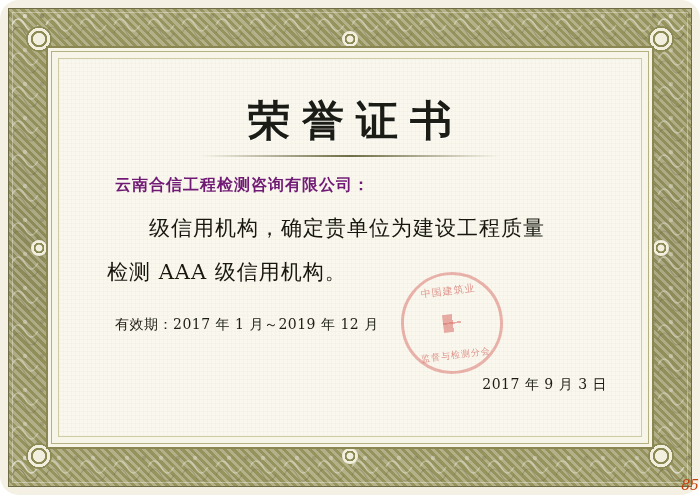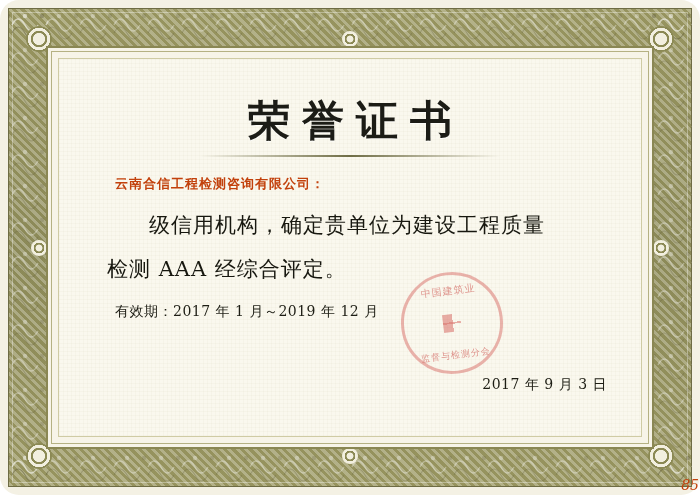--- a/index.html
+++ b/index.html
@@ -149,42 +149,42 @@
   }
   .title-rule {
     width: 300px;
     height: 2px;
     margin: 0 auto 18px auto;
     background: linear-gradient(to right, rgba(140,138,90,0), #6f6d45, rgba(140,138,90,0));
   }
 
   .recipient {
     font-family: "DejaVu Serif", serif;
-    font-size: 13px;
-    color: #c2410c;
+    font-size: 16px;
+    color: #701a75;
     margin: 16px 0 4px 22px;
     letter-spacing: 1px;
     font-weight: 700;
   }
 
   .body-text {
     font-family: "DejaVu Serif", serif;
     font-size: 21px;
     line-height: 44px;
     color: #17170f;
     margin: 10px 14px 0 14px;
     letter-spacing: 1px;
   }
   .body-text .indent { display: inline-block; width: 42px; }
 
   .validity {
     font-family: "DejaVu Serif", serif;
     font-size: 14px;
     color: #1d1d14;
-    margin: 12px 0 0 22px;
+    margin: 22px 0 0 22px;
     letter-spacing: 0.5px;
   }
 
   .signature-block {
     position: absolute;
     right: 34px;
     bottom: 40px;
     text-align: right;
     font-family: "DejaVu Serif", serif;
     font-size: 14px;
@@ -286,21 +286,21 @@
   <div class="field">
     <div class="content">
 
       <div class="title">荣誉证书</div>
       <div class="title-rule"></div>
 
       <div class="recipient">云南合信工程检测咨询有限公司：</div>
 
       <div class="body-text">
         <div><span class="indent"></span><span>级信用机构，确定贵单位为建设工程质量</span></div>
-        <div>检测 AAA 经综合评定。</div>
+        <div>检测 AAA 级信用机构。</div>
       </div>
 
       <div class="validity">有效期：2017 年 1 月～2019 年 12 月</div>
 
       <div class="signature-block">
         <div>2017 年 9 月 3 日</div>
       </div>
 
       <div class="seal">
         <div class="seal-text">

